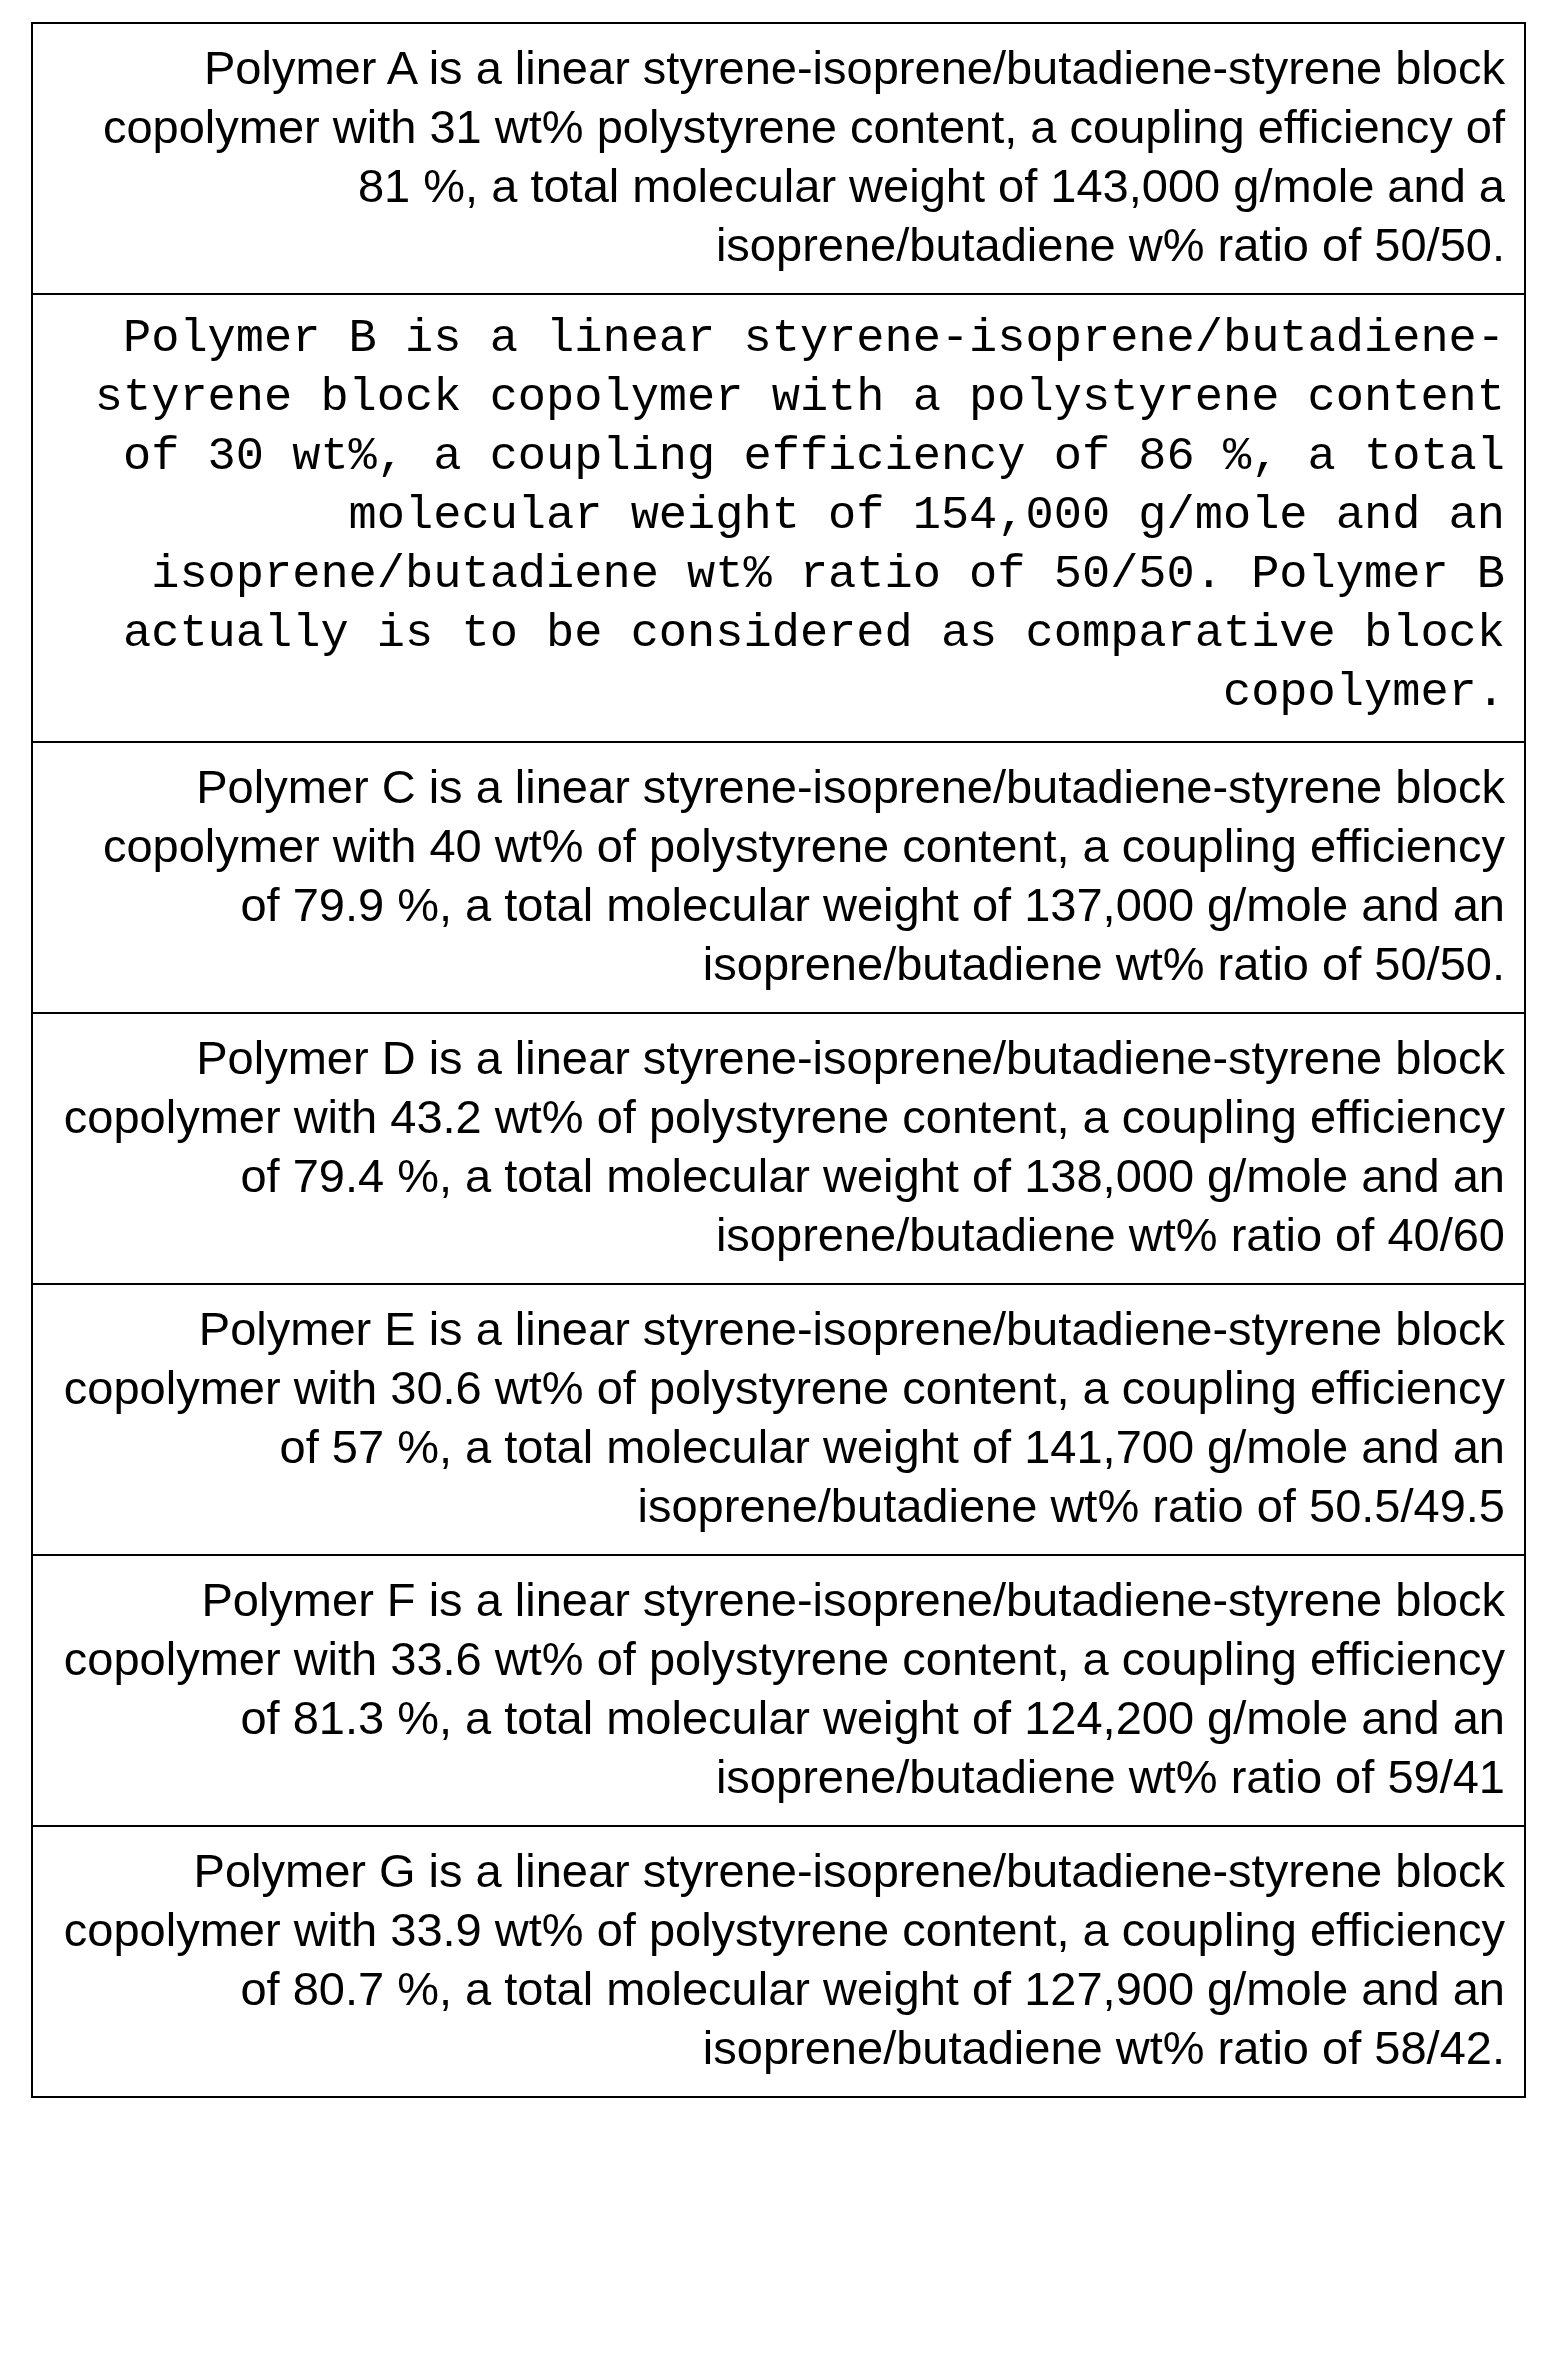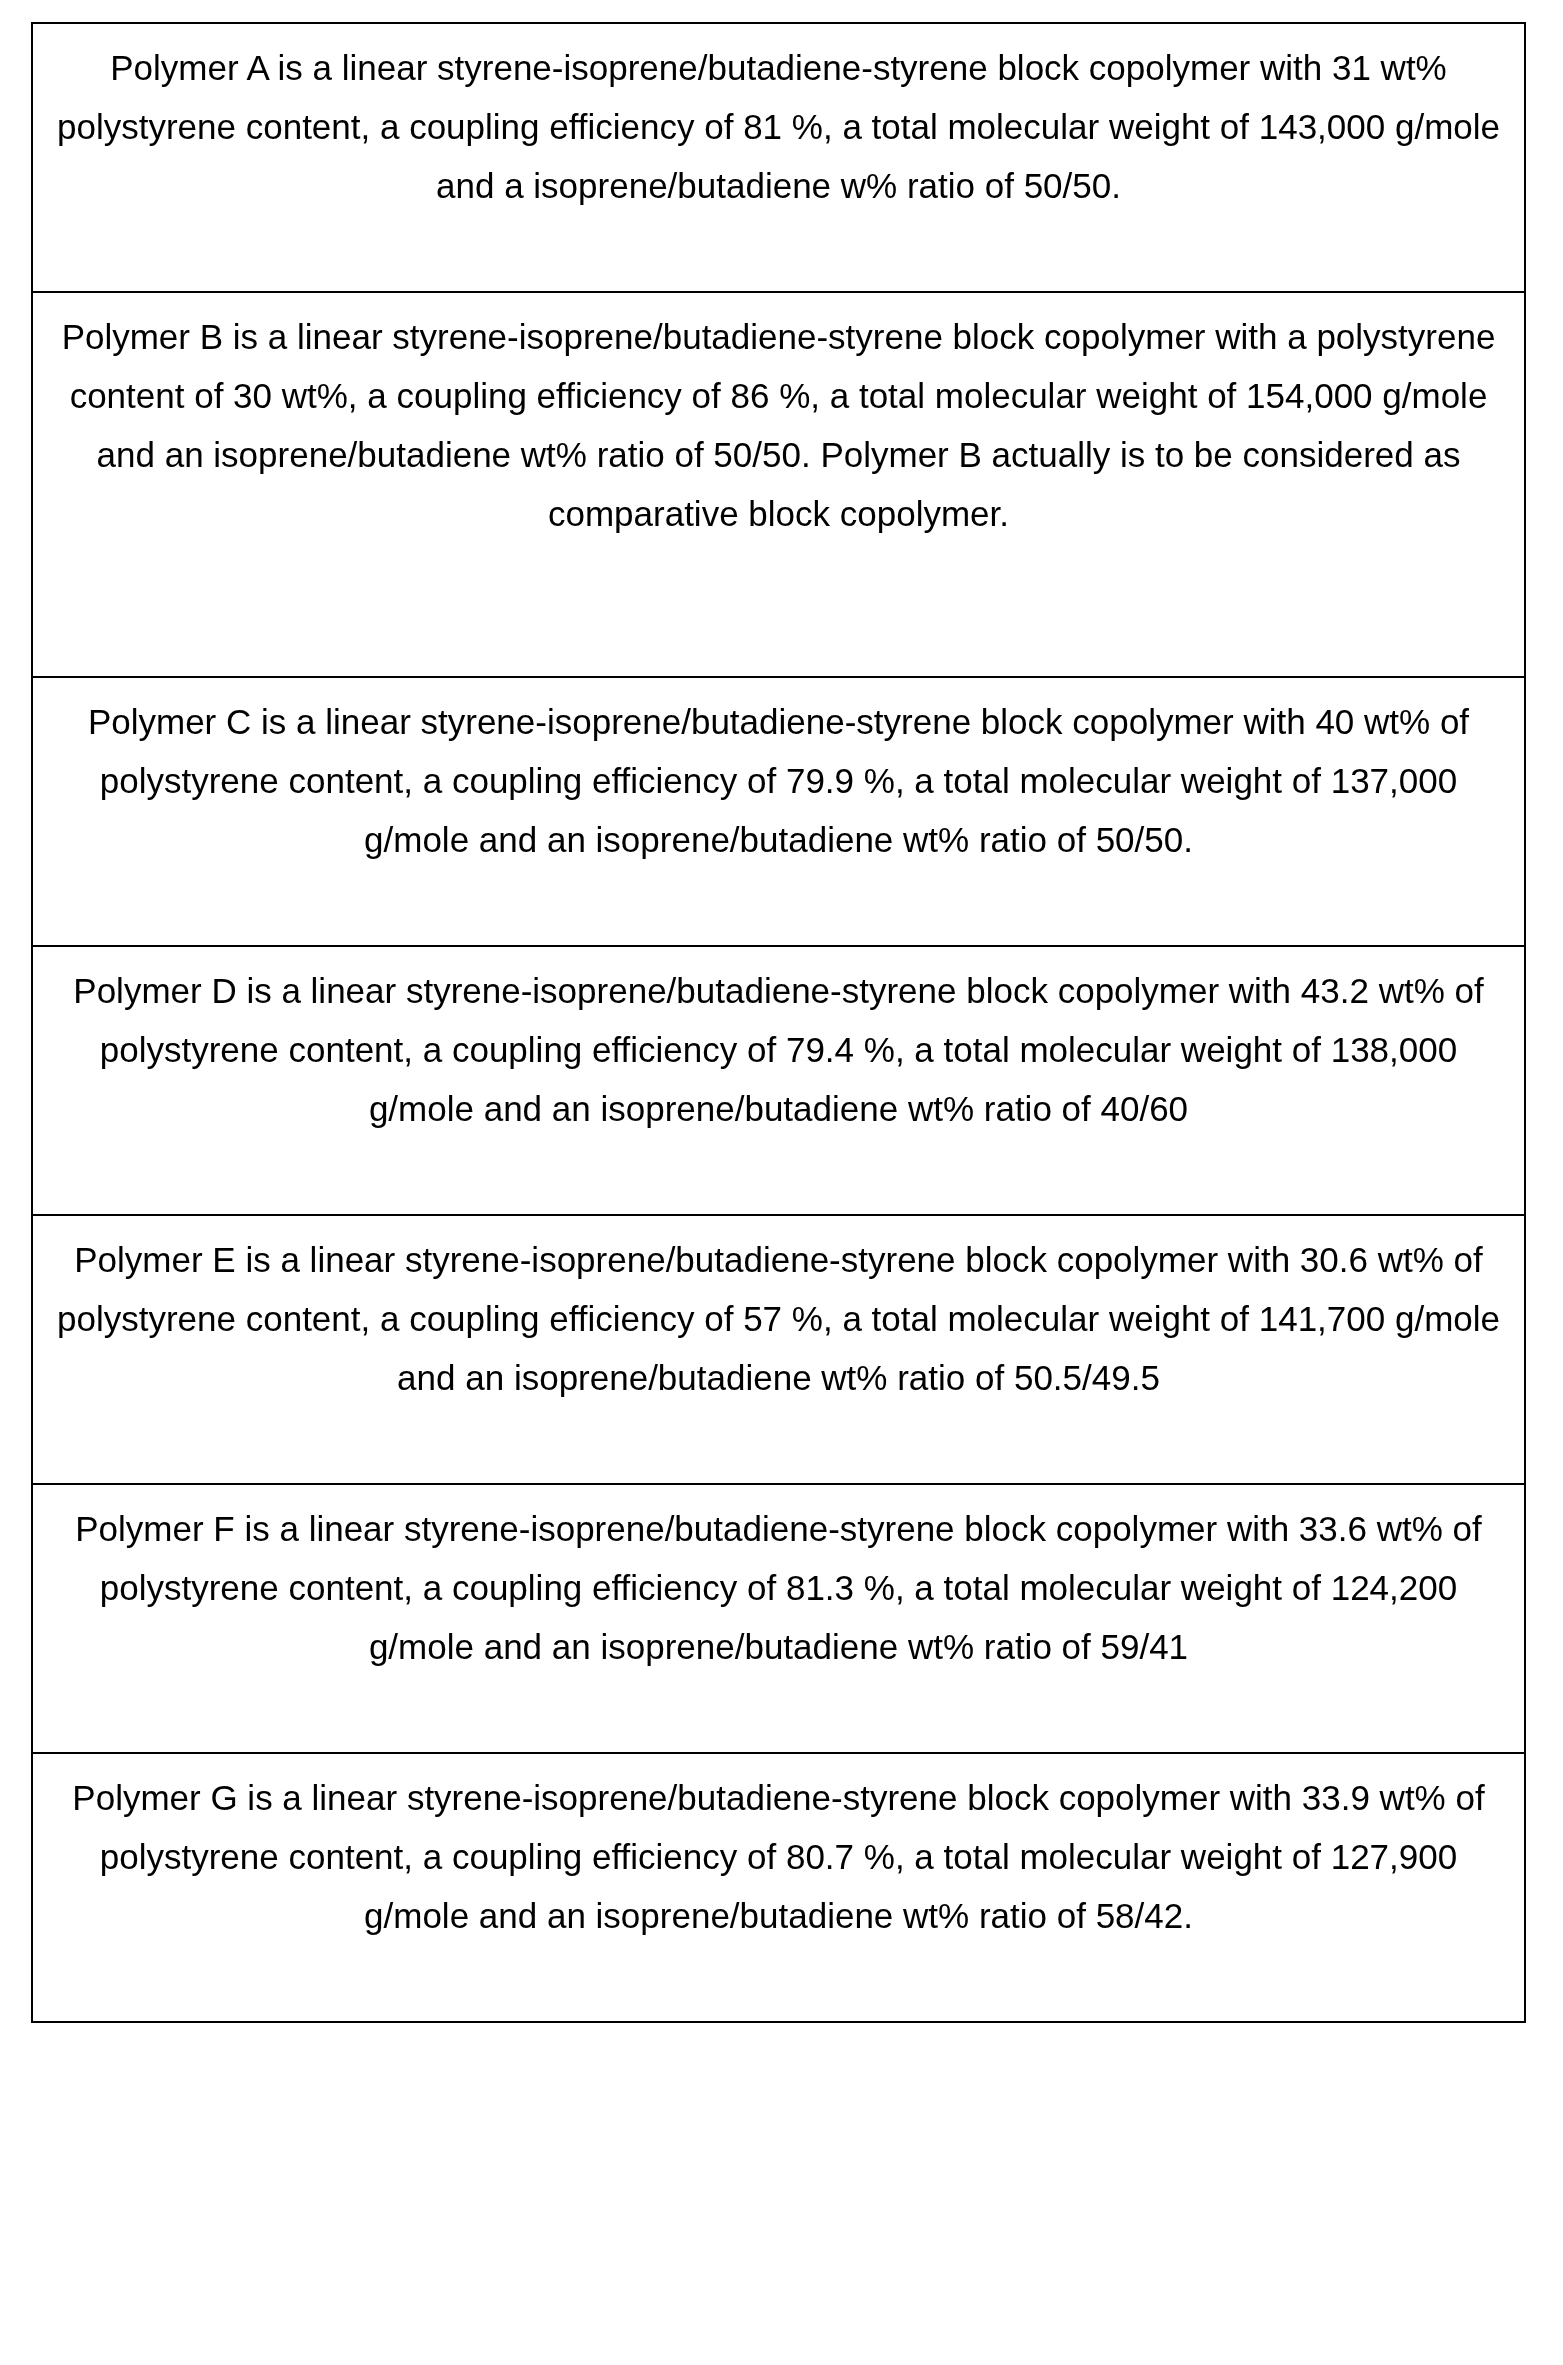--- a/index.html
+++ b/index.html
@@ -46,32 +46,32 @@
     text-align: left;
   }
 
   .polymer-table tr:last-child .polymer-row-cell {
     border-bottom: 0;
     margin-top: 36px;
   }
 
   .polymer-text {
     font-family: "Liberation Sans", sans-serif;
-    font-size: 35px;
+    font-size: 47px;
     line-height: 59px;
     letter-spacing: 0px;
     word-spacing: 0px;
     color: #000000;
-    text-align: center;
+    text-align: right;
     white-space: pre-wrap;
   }
 
   
   .rows-3 { min-height: 234px; }
-  .rows-4 { min-height: 350px; }
+  .rows-4 { min-height: 350px; font-family: Liberation Mono, monospace; }
 </style>
 </head>
 <body>
 
 <div class="page">
 
   <table class="polymer-table">
     <tbody>
 
       <tr>

